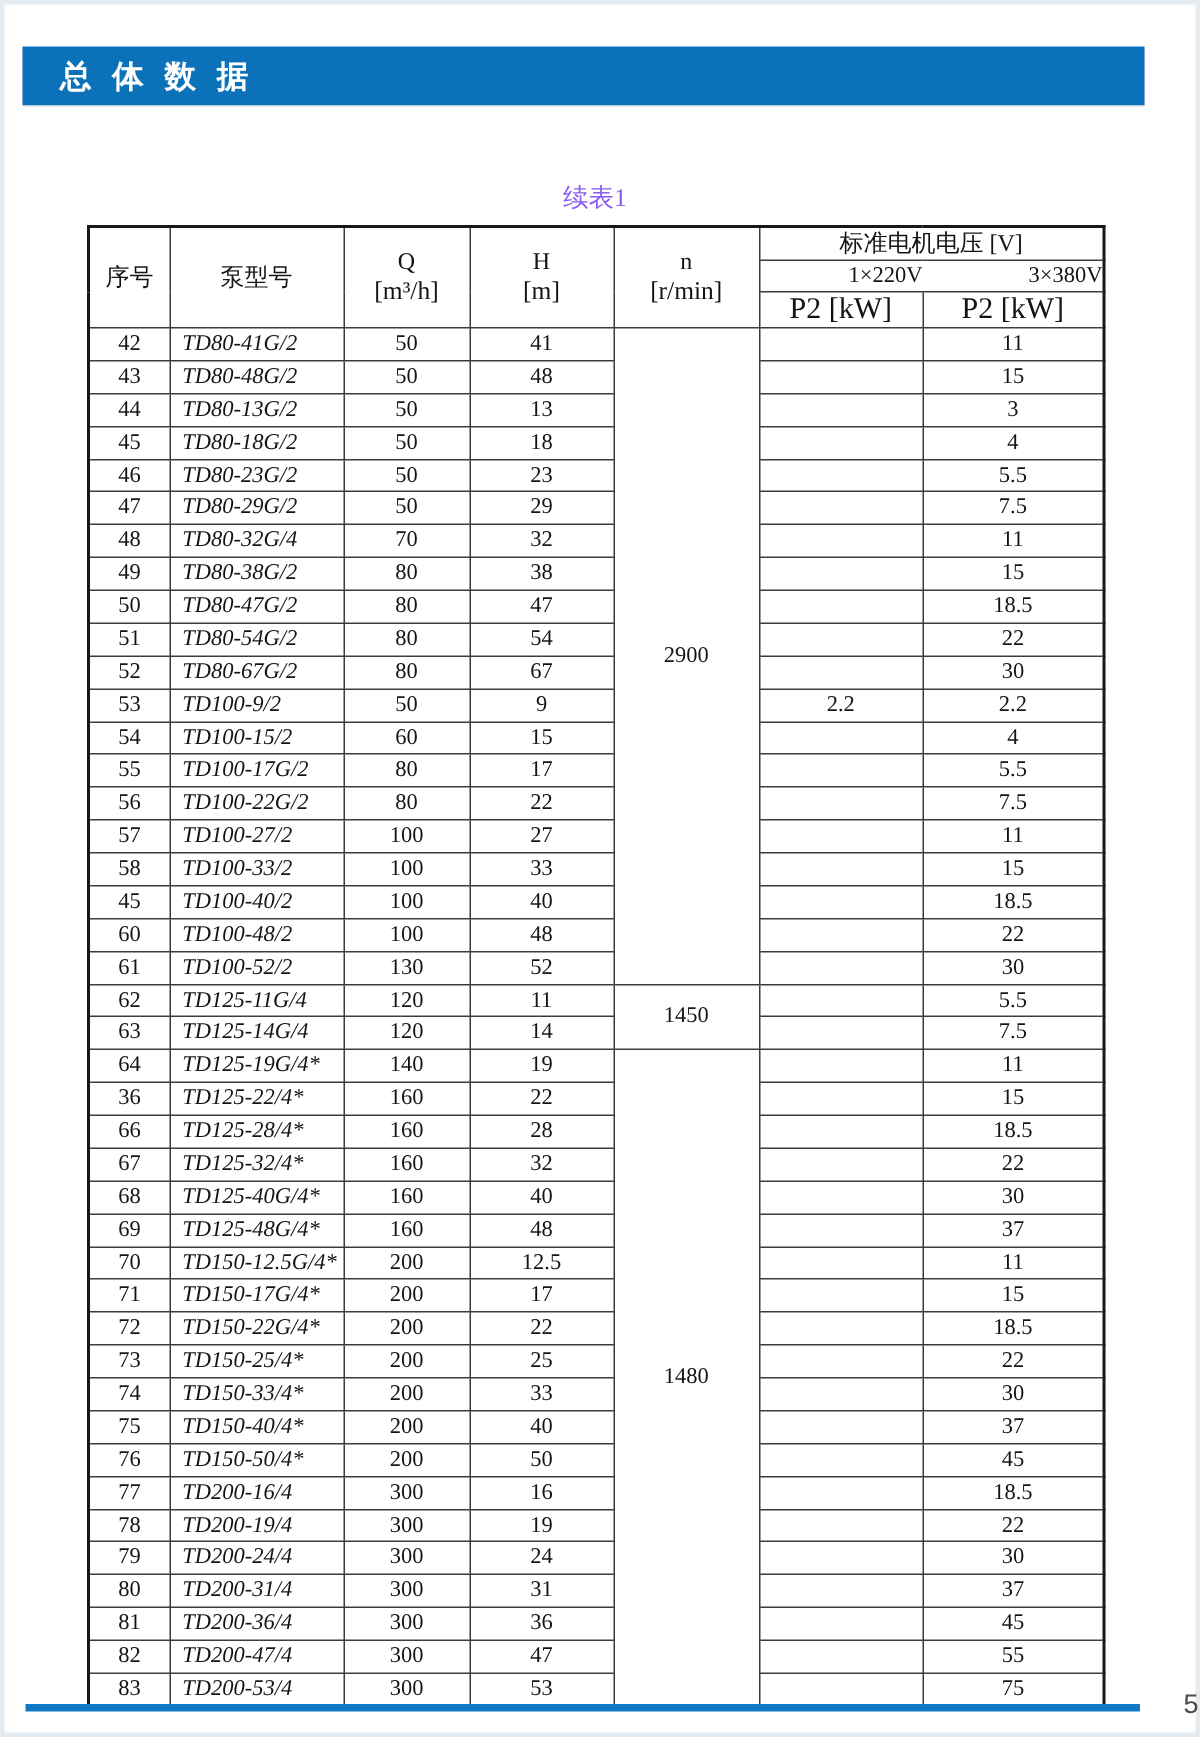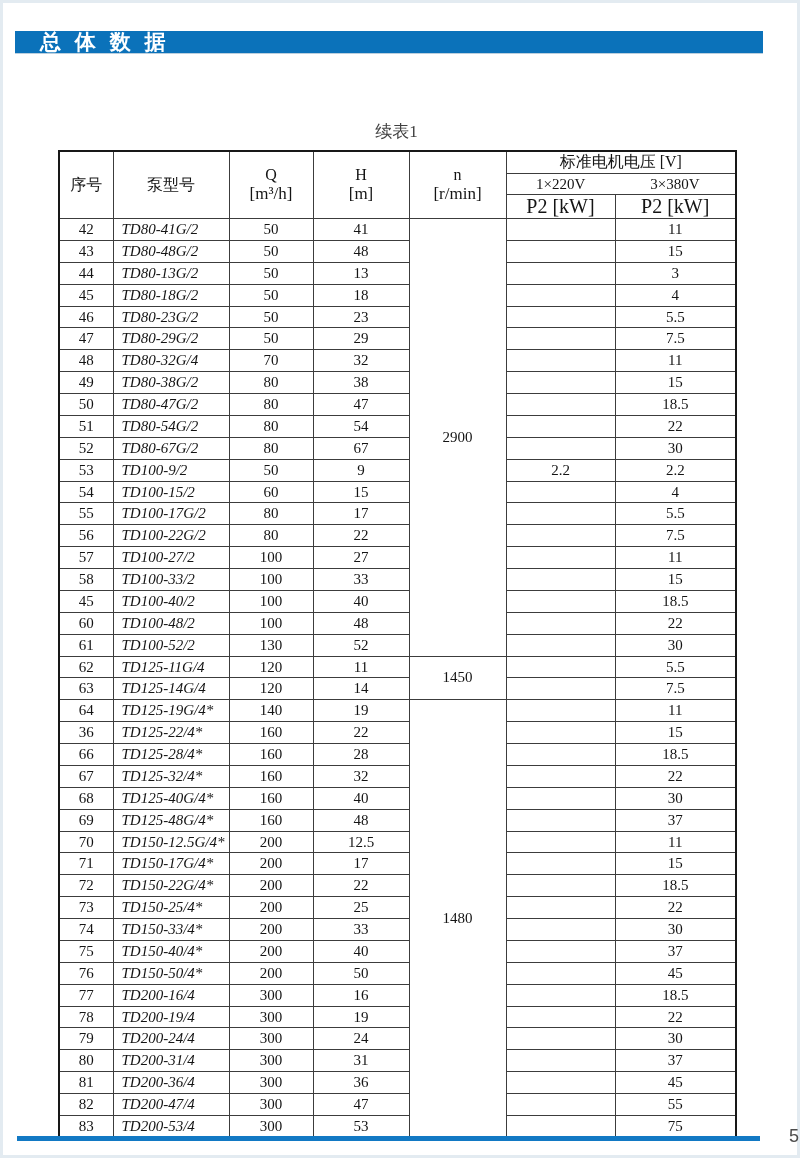--- a/index.html
+++ b/index.html
@@ -11,41 +11,41 @@
     overflow: hidden;
   }
   .page-edge {
     position: absolute; inset: 0;
     box-shadow: inset 0 0 0 3px rgba(176,198,214,0.35);
     pointer-events: none;
   }
   
   .banner {
     position: absolute; left: 15px; top: 31px;
-    width: 748px; height: 22px;
+    width: 748px; height: 39px;
     background: #0b72ba;
     display: flex; align-items: center;
     box-shadow: 0 1px 0 rgba(120,160,190,0.5);
   }
   .banner-title {
     color: #ffffff;
     font-family: "Liberation Sans", "DejaVu Sans", sans-serif;
     font-weight: bold;
     font-size: 21px;
     letter-spacing: 4px;
     padding-left: 25px;
     white-space: nowrap;
   }
   
   .table-caption {
     position: absolute; left: 58px; top: 120px;
     width: 677px; height: 26px;
     text-align: center;
     font-size: 17px;
-    color: #404040;
+    color: #8b5cf6;
   }
   
   table.pump-table {
     position: absolute; left: 58px; top: 150px;
     width: 677px;
     border-collapse: collapse;
     table-layout: fixed;
     border: 2px solid #181818;
     font-size: 15px;
     color: #141414;
@@ -53,21 +53,21 @@
   .pump-table th, .pump-table td {
     border: 1px solid #3c3c3c;
     padding: 0;
     text-align: center;
     vertical-align: middle;
     overflow: hidden;
     white-space: nowrap;
   }
   .pump-table thead th { font-weight: normal; font-size: 16px; }
   .pump-table thead tr.hrow1 th { height: 21px; }
-  .pump-table thead tr.hrow2 th { height: 20px; font-size: 15px; }
+  .pump-table thead tr.hrow2 th { height: 20px; font-size: 15px; text-align: right; }
   .pump-table thead tr.hrow3 th { height: 21px; font-size: 20px; }
   .pump-table thead th .sym { display: block; line-height: 1.15; }
   .pump-table thead th .unit { display: block; line-height: 1.15; font-size: 17px; }
   .pump-table tbody td { height: 20.88px; line-height: 20.88px; }
   .pump-table td.col-model { text-align: left; padding-left: 8px; font-style: italic; }
   .pump-table th.v220 { border-right: none; }
   .pump-table th.v380 { border-left: none; }
   .pump-table td.col-n { font-size: 15px; }
   
   .bottom-rule {

